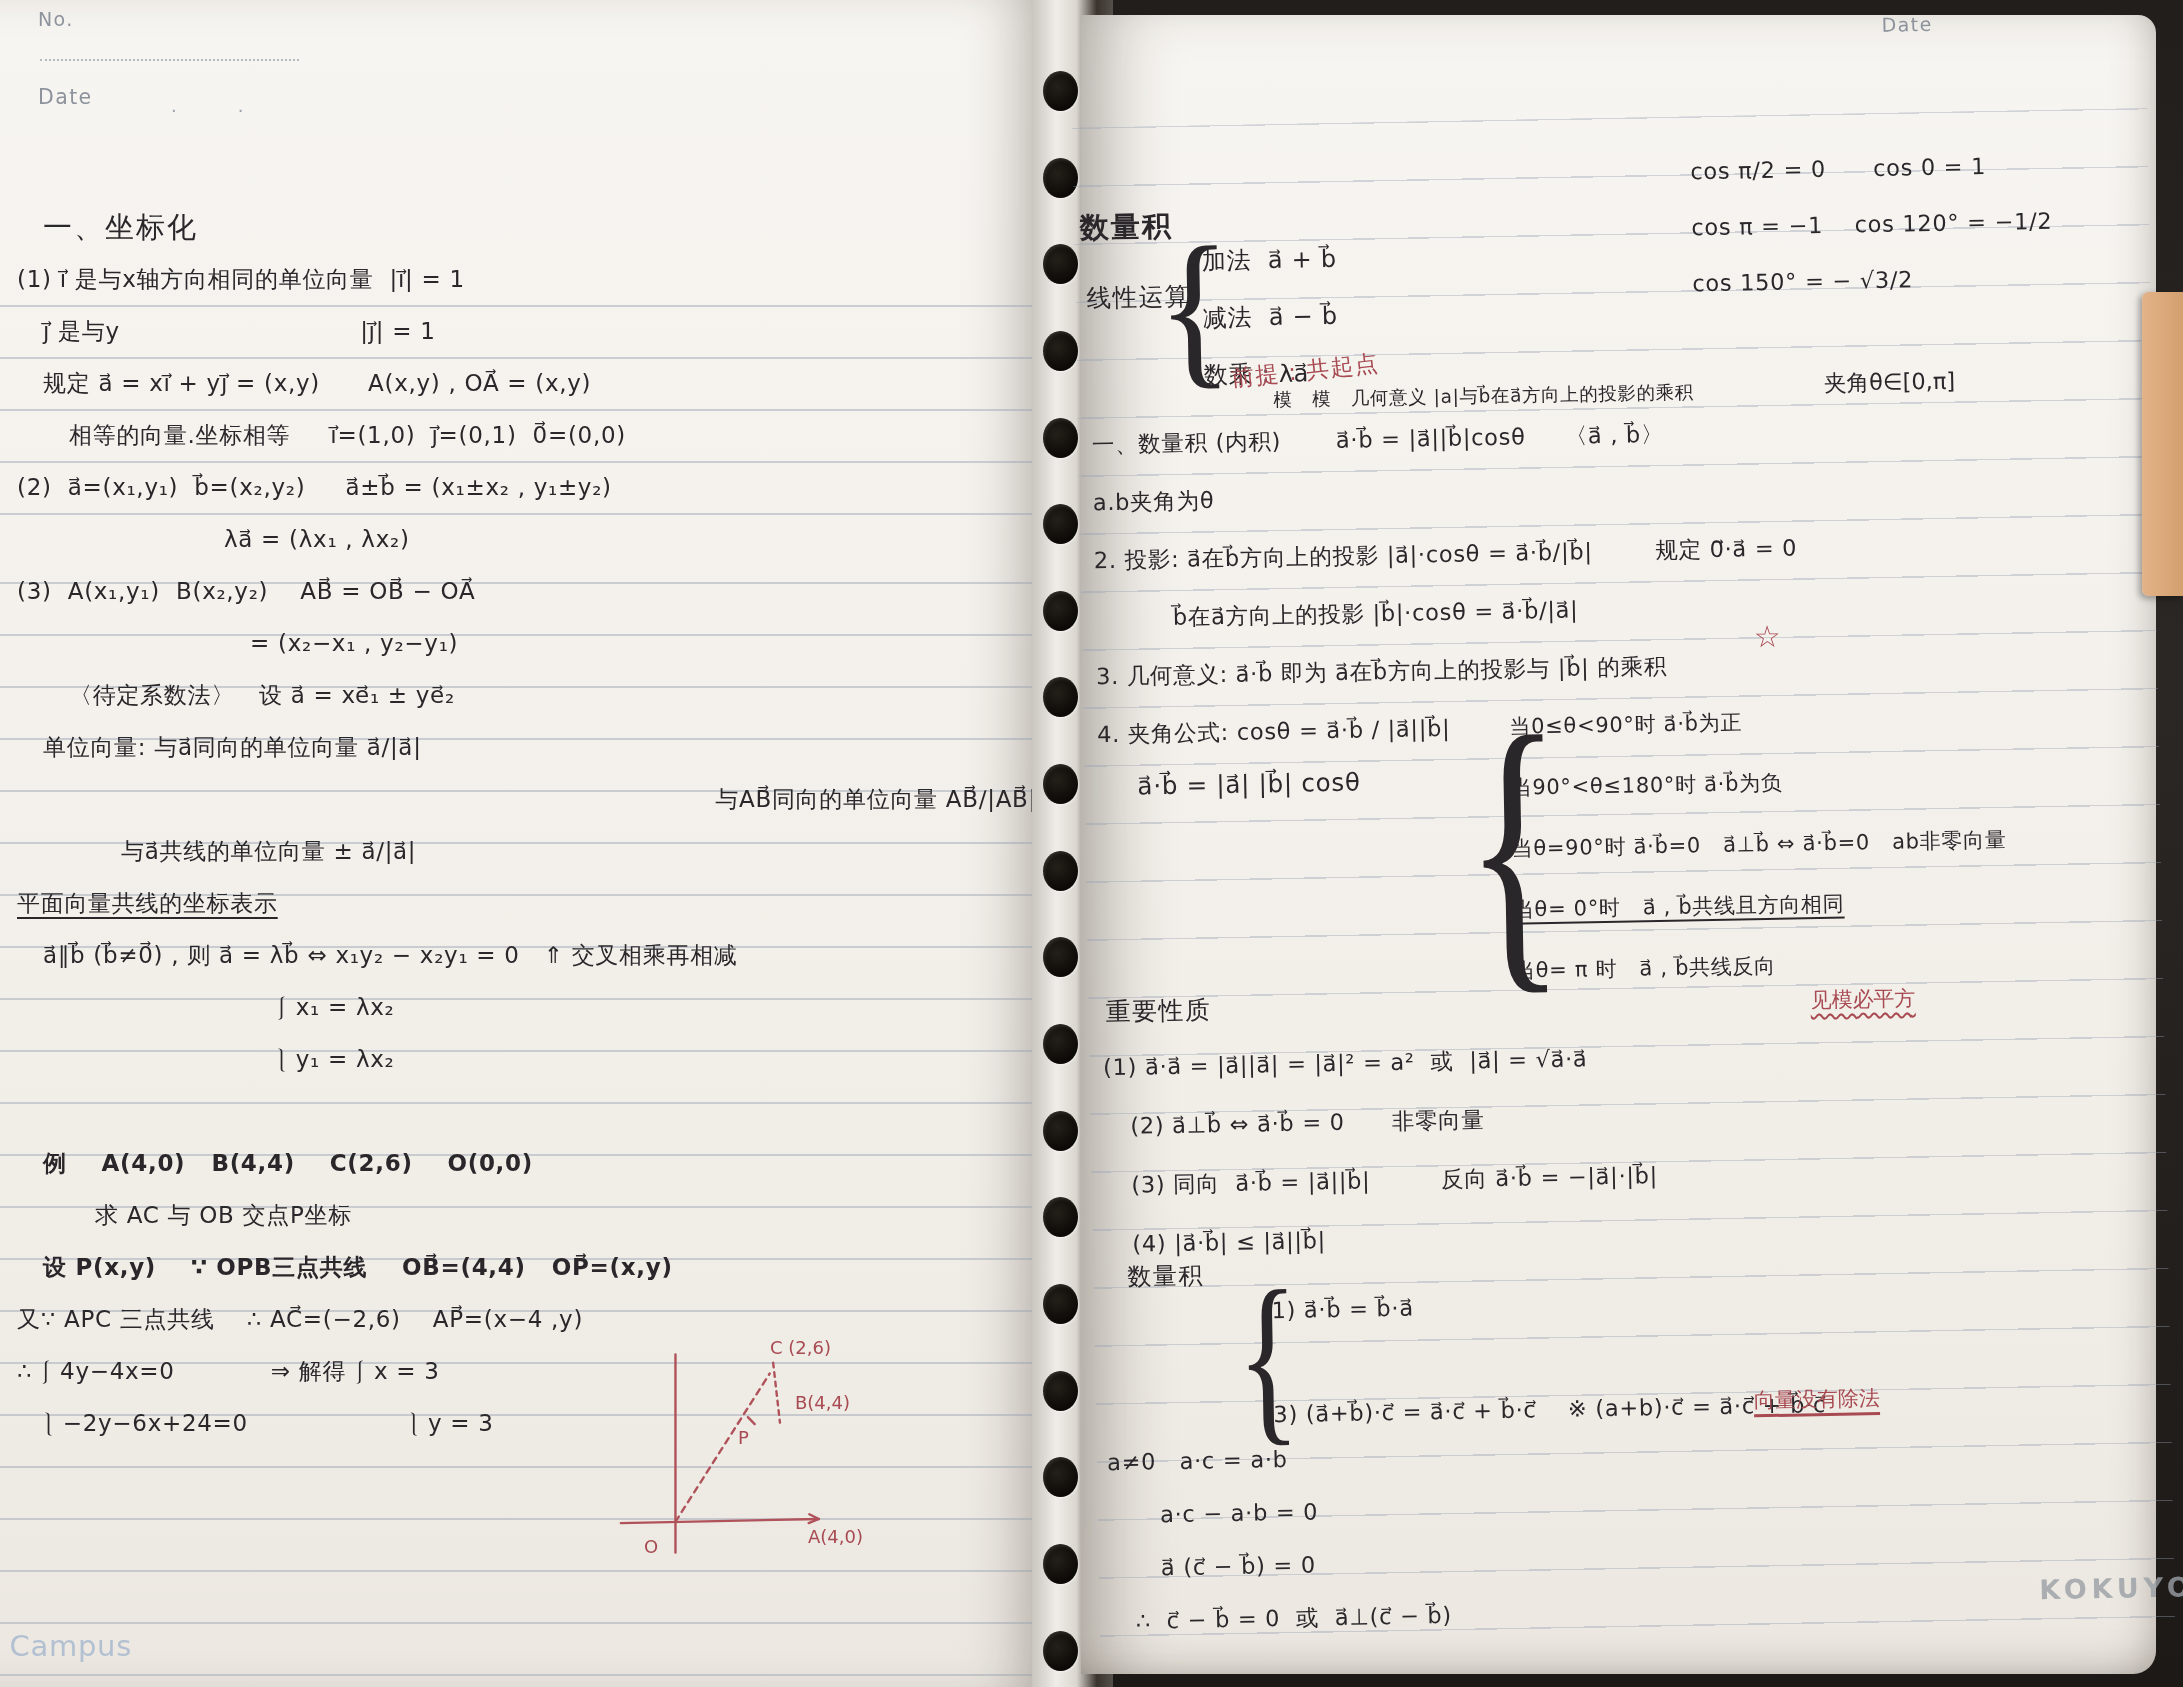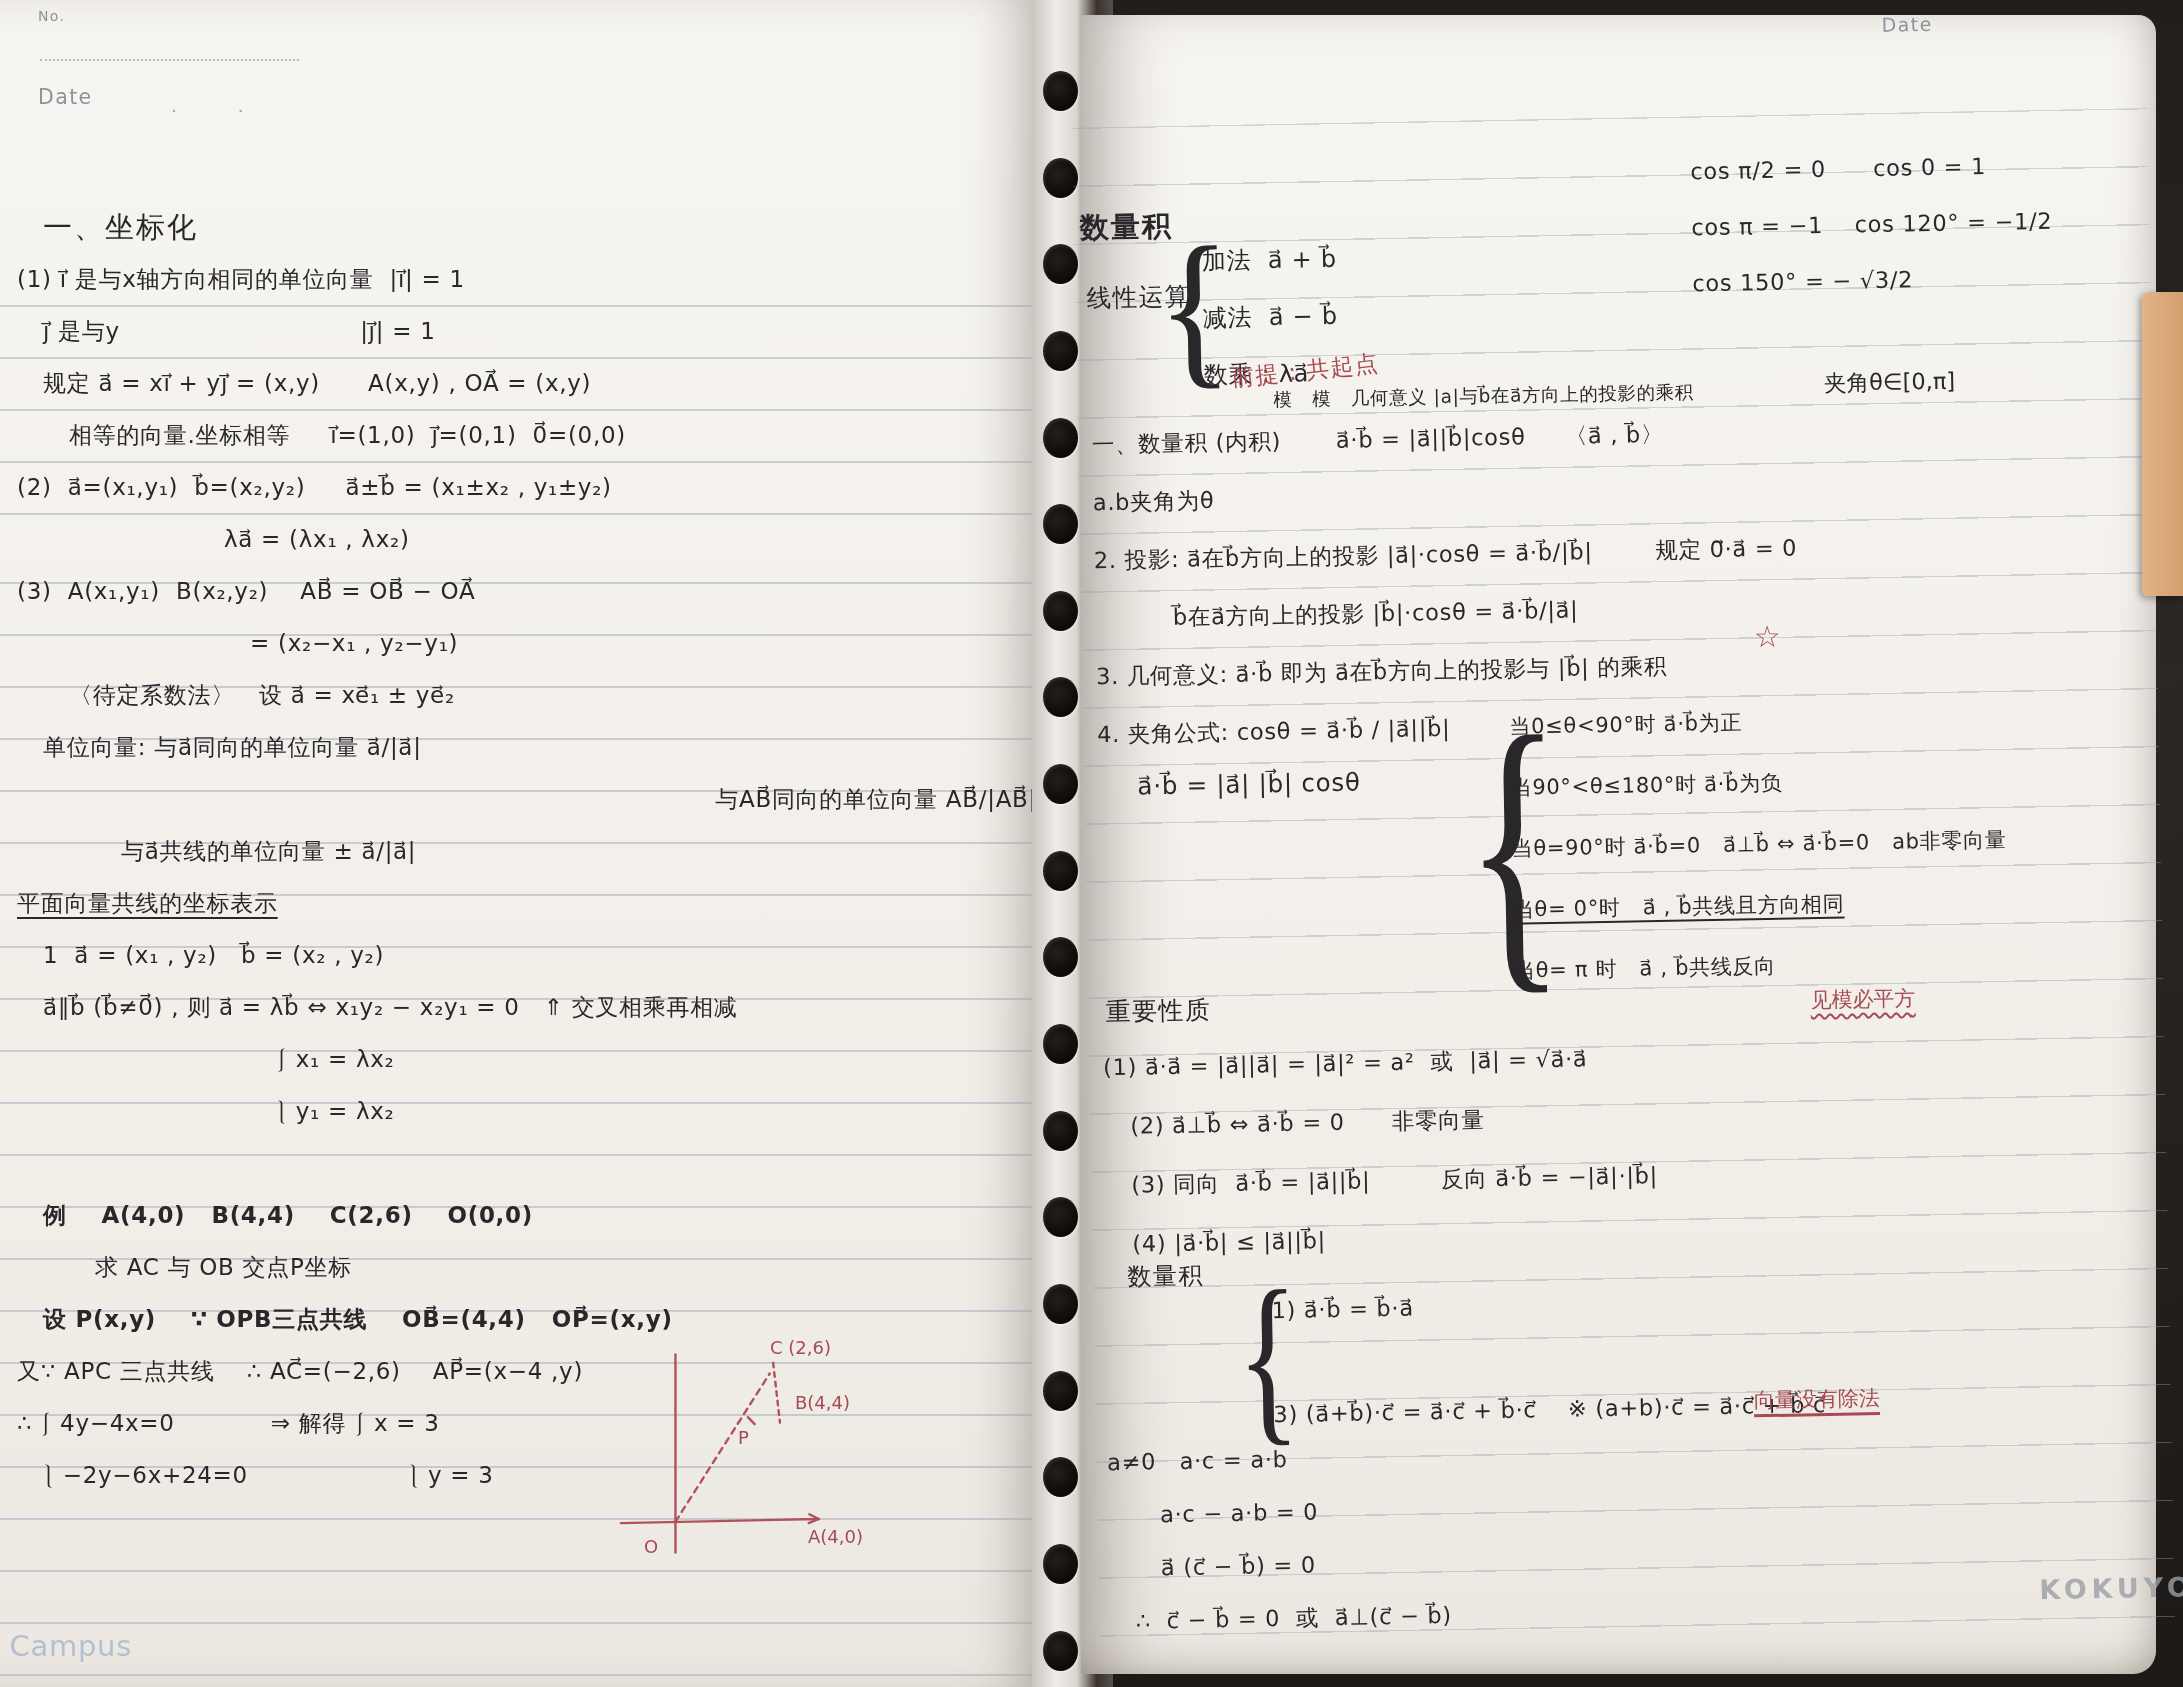--- a/index.html
+++ b/index.html
@@ -28,21 +28,21 @@
     box-shadow:1.4px 1.4px 1.4px rgba(255,255,255,.35), inset 1.4px 2px 3.4px rgba(255,255,255,.12);}
   
   .hl{white-space:pre;line-height:52px;font-size:23px;letter-spacing:0.7px;}
   .red{color:#a84a52;}
   .u-solid{text-decoration:underline;text-underline-offset:6.1px;text-decoration-thickness:2px;}
   .u-wavy{text-decoration:underline wavy;text-underline-offset:5.5px;}
   .cls-title{font-size:29px;font-weight:normal;letter-spacing:2px;}
   .cls-small{font-size:18.4px;}
   .lines{position:absolute;}
   
-  .lp-no{position:absolute;left:38px;top:8.2px;font-size:14px;color:#8d939c;letter-spacing:1.4px;}
+  .lp-no{position:absolute;left:38px;top:8.2px;font-size:19px;color:#8d939c;letter-spacing:1.4px;}
   .lp-no-dots{position:absolute;left:40px;top:59px;width:259px;border-bottom:2.7px dotted #9aa2ad;opacity:.7;}
   .lp-date{position:absolute;left:38px;top:85px;font-size:20.5px;color:#8d939c;letter-spacing:1.4px;}
   .lp-date-ticks{position:absolute;left:171px;top:100px;width:130px;color:#9aa2ad;font-size:18px;letter-spacing:61px;}
   .lp-lines{left:17px;top:201px;width:1020px;}
   .brand-campus{position:absolute;left:9.6px;top:1629px;font-size:29px;color:#b3c0d2;letter-spacing:0.7px;}
   
   .diagram{position:absolute;left:614px;top:1327px;width:321px;height:246px;}
   .diagram svg{position:absolute;left:0;top:0;}
   .dlabel{position:absolute;color:#a84a52;font-size:18px;white-space:pre;}
   .dl-c{left:156px;top:9.6px;}
@@ -103,21 +103,20 @@
       <div class="hl" style="padding-left: 52px;">相等的向量.坐标相等     i⃗=(1,0)  j⃗=(0,1)  0⃗=(0,0)</div>
       <div class="hl">(2)  a⃗=(x₁,y₁)  b⃗=(x₂,y₂)     a⃗±b⃗ = (x₁±x₂ , y₁±y₂)</div>
       <div class="hl" style="padding-left: 207px;">λa⃗ = (λx₁ , λx₂)</div>
       <div class="hl">(3)  A(x₁,y₁)  B(x₂,y₂)    AB⃗ = OB⃗ − OA⃗</div>
       <div class="hl" style="padding-left: 233px;">= (x₂−x₁ , y₂−y₁)</div>
       <div class="hl" style="padding-left: 52px;">〈待定系数法〉   设 a⃗ = xe⃗₁ ± ye⃗₂</div>
       <div class="hl" style="padding-left: 26px;">单位向量: 与a⃗同向的单位向量 a⃗∕|a⃗|</div>
       <div class="hl" style="padding-left: 104px; text-align: right;">与AB⃗同向的单位向量 AB⃗∕|AB⃗|</div>
       <div class="hl" style="padding-left: 104px;">与a⃗共线的单位向量 ± a⃗∕|a⃗|</div>
       <div class="hl u-solid">平面向量共线的坐标表示</div>
-      <div class="hl" style="padding-left: 26px;">1  a⃗ = (x₁ , y₂)   b⃗ = (x₂ , y₂)</div>
       <div class="hl" style="padding-left: 26px;">a⃗∥b⃗ (b⃗≠0⃗) , 则 a⃗ = λb⃗ ⇔ x₁y₂ − x₂y₁ = 0   ⇑ 交叉相乘再相减</div>
       <div class="hl" style="padding-left: 259px;">⎰ x₁ = λx₂</div>
       <div class="hl" style="padding-left: 259px;">⎱ y₁ = λx₂</div>
       <div class="hl">&nbsp;</div>
       <div class="hl" style="padding-left: 26px; font-weight: bold;">例    A(4,0)   B(4,4)    C(2,6)    O(0,0)</div>
       <div class="hl" style="padding-left: 78px;">求 AC 与 OB 交点P坐标</div>
       <div class="hl" style="padding-left: 26px; font-weight: bold;">设 P(x,y)    ∵ OPB三点共线    OB⃗=(4,4)   OP⃗=(x,y)</div>
       <div class="hl">又∵ APC 三点共线    ∴ AC⃗=(−2,6)    AP⃗=(x−4 ,y)</div>
       <div class="hl">∴ ⎰ 4y−4x=0            ⇒ 解得 ⎰ x = 3</div>
       <div class="hl" style="padding-left: 26px;">⎱ −2y−6x+24=0                    ⎱ y = 3</div>

